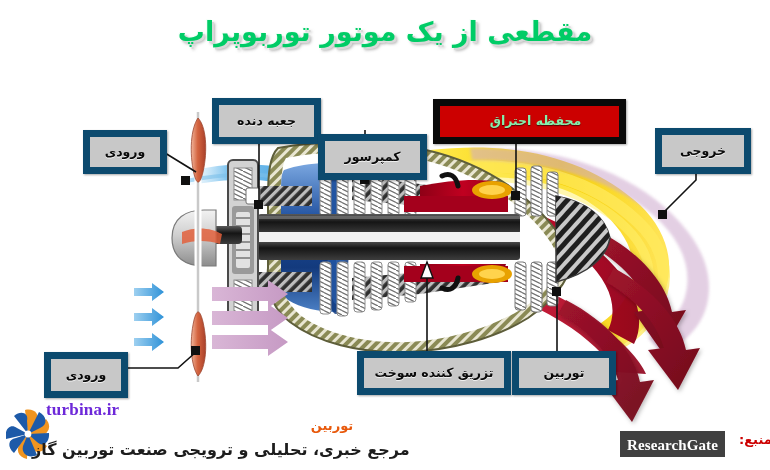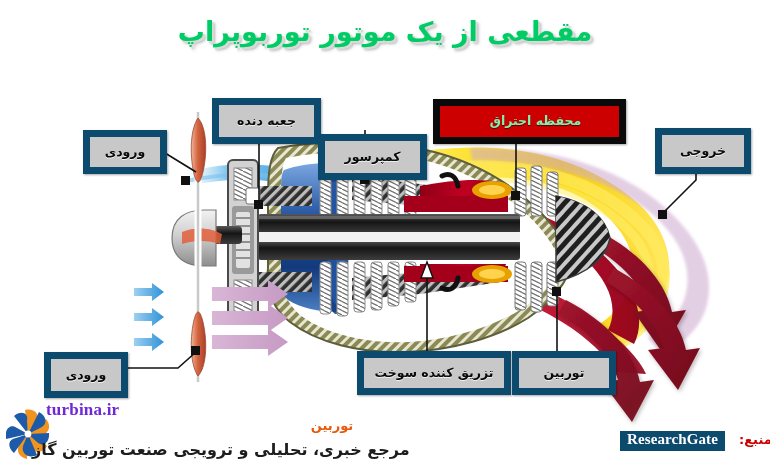--- a/index.html
+++ b/index.html
@@ -60,24 +60,24 @@
     text-align:center;direction:rtl;
     font-size:13px;font-weight:bold;color:#e8590c;
   }
   .foot-fa-sub{
     position:absolute;left:32px;top:440px;width:400px;
     text-align:left;direction:rtl;
     font-size:16px;color:#1d1d1d;font-weight:bold;
   }
   .rg-badge{
     position:absolute;left:620px;top:431px;
-    background:#0c4a6e;color:#ffffff;
+    background:#404040;color:#ffffff;
     font-family:"Liberation Serif","DejaVu Serif",serif;
     font-size:15px;font-weight:bold;
-    padding:0 7px 3px 7px;
+    padding:6px 7px 3px 7px;
     letter-spacing:.1px;
   }
   .rg-src{
     position:absolute;left:739px;top:432px;
     color:#cc0000;font-size:13px;font-weight:bold;direction:rtl;
     white-space:nowrap;
   }
 </style>
 </head>
 <body>

